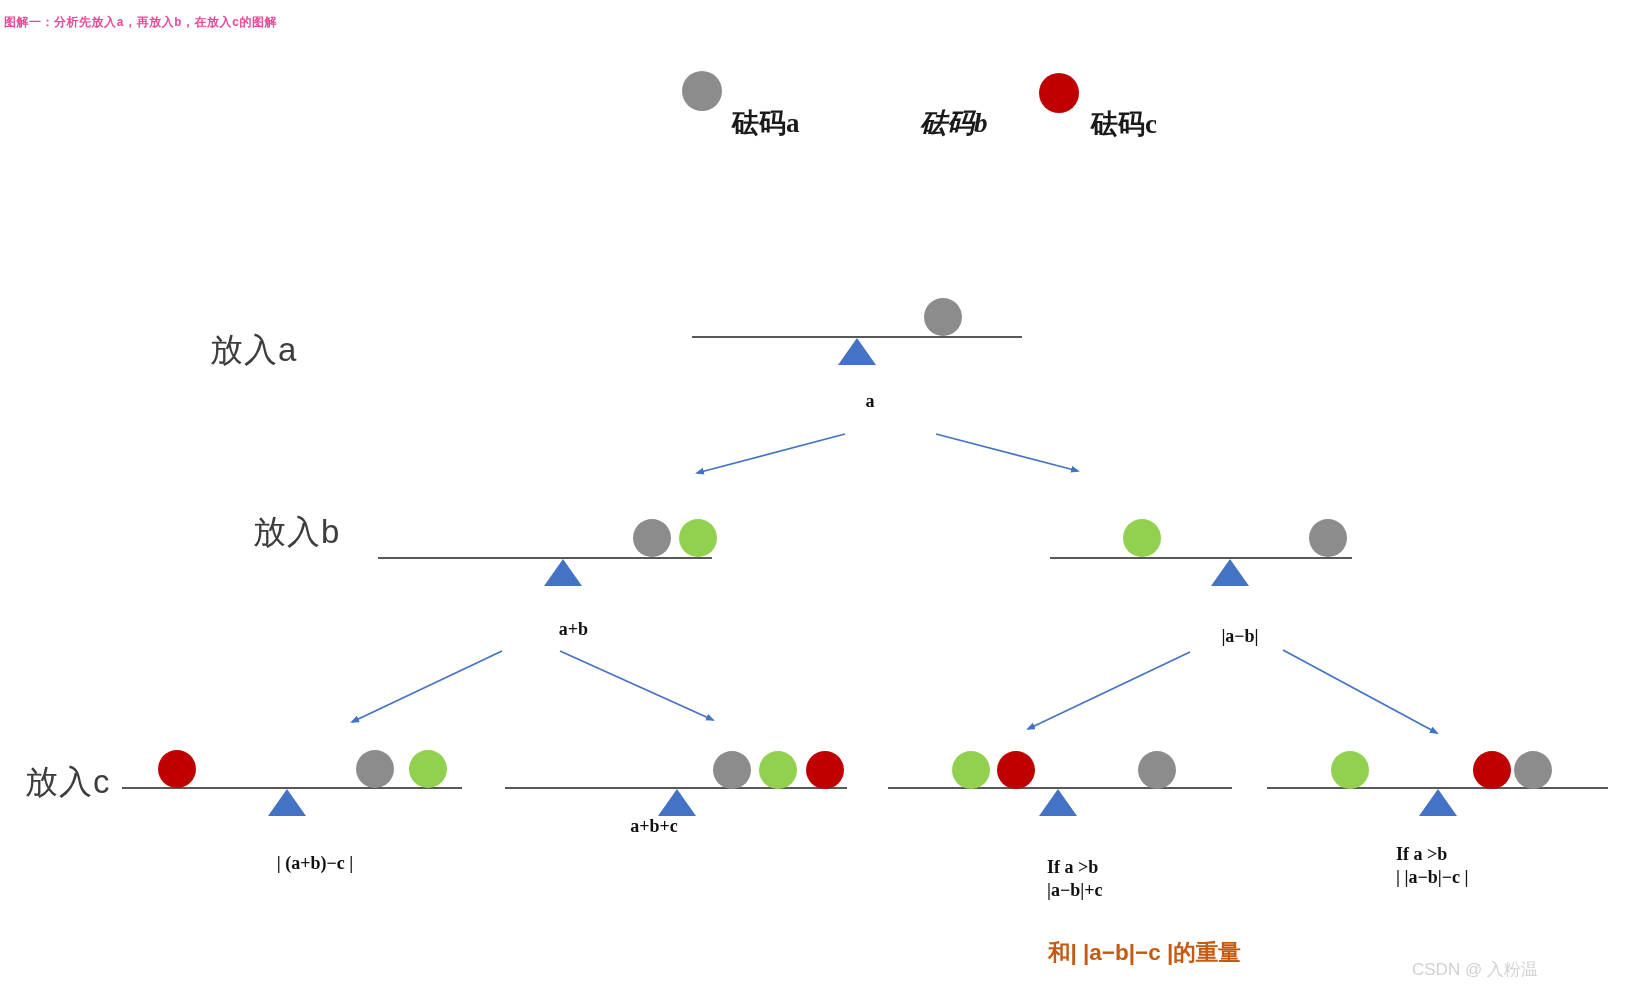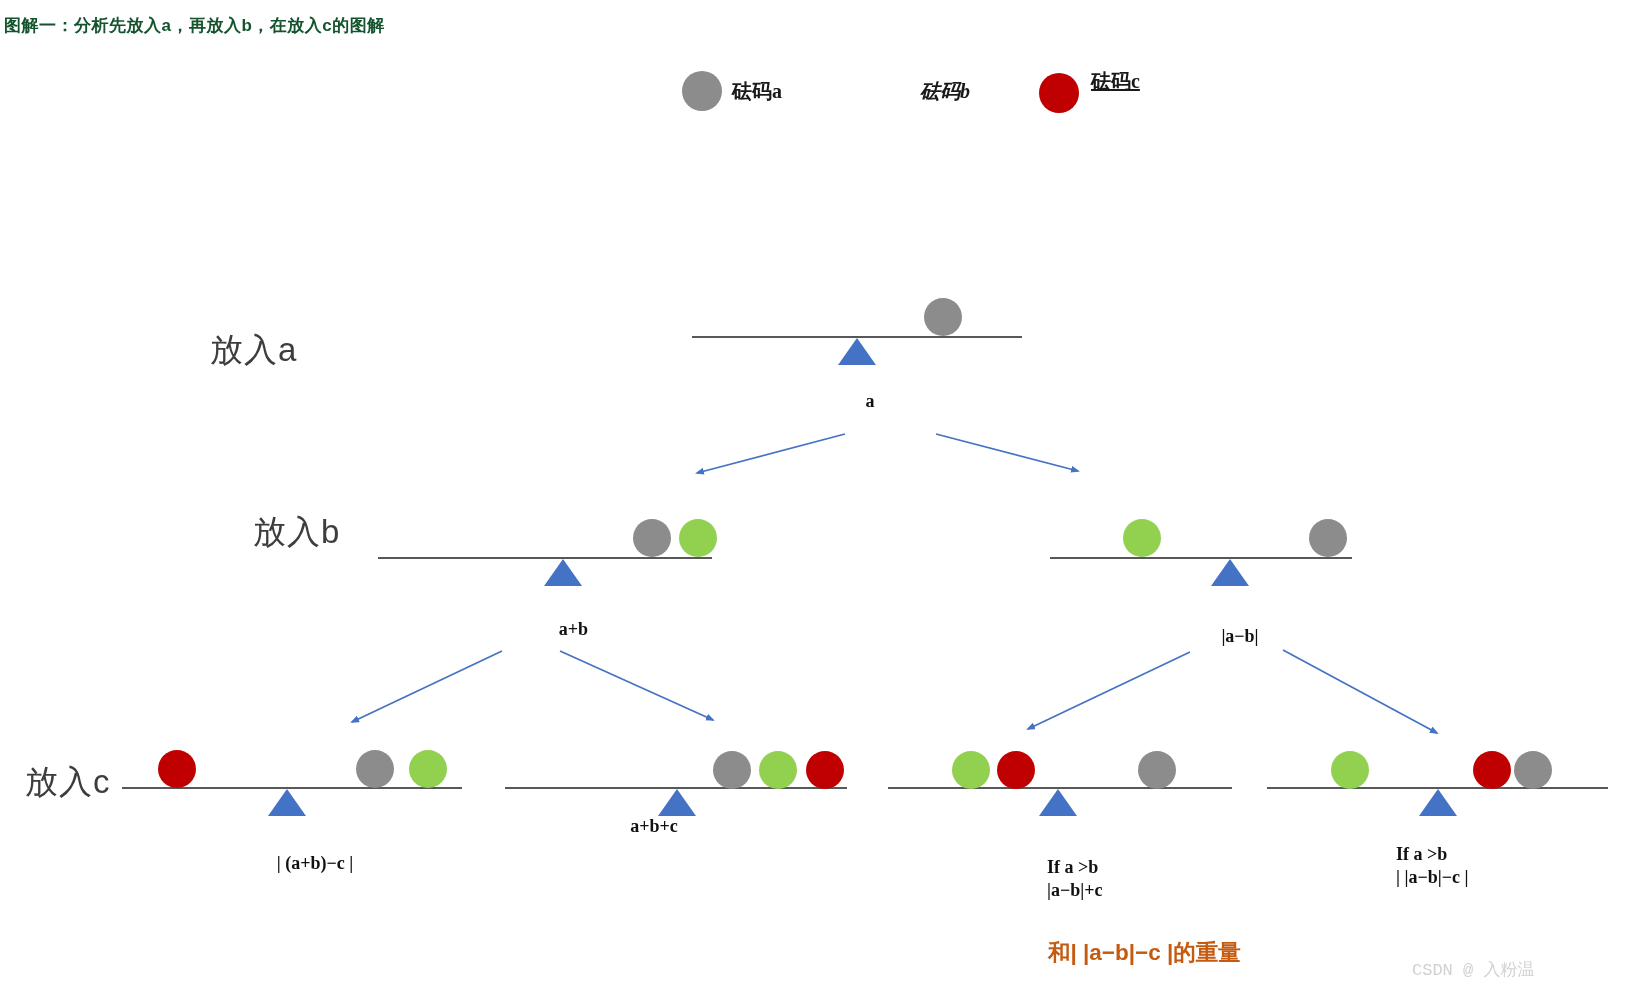--- a/index.html
+++ b/index.html
@@ -2,26 +2,26 @@
 <html><head>
 <meta charset="utf-8">
 <style>
   html,body{margin:0;padding:0;background:#fff;}
   #page{position:relative;width:1629px;height:988px;background:#ffffff;overflow:hidden;
         font-family:"Liberation Sans","DejaVu Sans",sans-serif;}
 
   .abs{position:absolute;}
 
   
-  .title{left:4px;top:14px;font-size:17px;font-weight:bold;color:#14532d;letter-spacing:.5px;}
+  .title{left:4px;top:14px;font-size:12px;font-weight:bold;color:#ec4899;letter-spacing:.5px;font-family:Liberation Mono, monospace;}
 
   
   .legend-circle{width:40px;height:40px;border-radius:50%;}
   .legend-label{font-family:"Liberation Serif","DejaVu Serif",serif;font-weight:bold;
-                font-size:20px;color:#1a1a1a;}
+                font-size:27px;color:#1a1a1a;margin-top:27px;}
 
   
   .row-label{font-size:33px;color:#3d3d3d;font-weight:400;letter-spacing:1px;}
 
   
   .beam{height:2px;background:#585858;}
   .fulcrum{width:0;height:0;border-left:19px solid transparent;border-right:19px solid transparent;
            border-bottom:27px solid #4472c4;}
   .weight{width:38px;height:38px;border-radius:50%;}
   .weight-a{background:#8c8c8c;}
@@ -31,37 +31,37 @@
 
   
   .formula{font-family:"Liberation Serif","DejaVu Serif",serif;font-weight:bold;
            font-size:18px;color:#111;text-align:center;line-height:23px;}
   .formula.left-align{text-align:left;}
 
   
   .note{font-size:22.5px;font-weight:bold;color:#c55a11;line-height:32px;width:560px;}
 
   
-  .watermark{font-size:17px;color:#c9c9c9;opacity:.85;font-family:Liberation Mono, monospace;}
+  .watermark{font-size:17px;color:#c9c9c9;opacity:.85;}
 
   svg.arrows{position:absolute;left:0;top:0;pointer-events:none;}
 </style>
 </head>
 <body>
 
 <div id="page">
 
   <div class="abs title">图解一：分析先放入a，再放入b，在放入c的图解</div>
 
   <div class="abs legend-circle weight-a" style="left:682px;top:71px;"></div>
   <div class="abs legend-label" style="left:732px;top:78px;">砝码a</div>
   <div class="abs legend-circle weight-b-white" style="left:862px;top:71px;"></div>
   <div class="abs legend-label" style="left:920px;top:78px;font-style:italic;">砝码b</div>
   <div class="abs legend-circle weight-c" style="left:1039px;top:73px;"></div>
-  <div class="abs legend-label" style="left:1091px;top:68px;text-decoration:underline;">砝码c</div>
+  <div class="abs legend-label" style="left:1091px;top:79px;">砝码c</div>
 
   <div class="abs row-label" style="left:210px;top:328px;">放入a</div>
   <div class="abs row-label" style="left:253px;top:510px;">放入b</div>
   <div class="abs row-label" style="left:25px;top:760px;">放入c</div>
 
   <div class="abs beam" style="left:692px;top:336px;width:330px;"></div>
   <div class="abs weight weight-a" style="left:924px;top:298px;"></div>
   <div class="abs fulcrum" style="left:838px;top:338px;"></div>
   <div class="abs formula" style="left:830px;top:390px;width:80px;">a</div>
 

